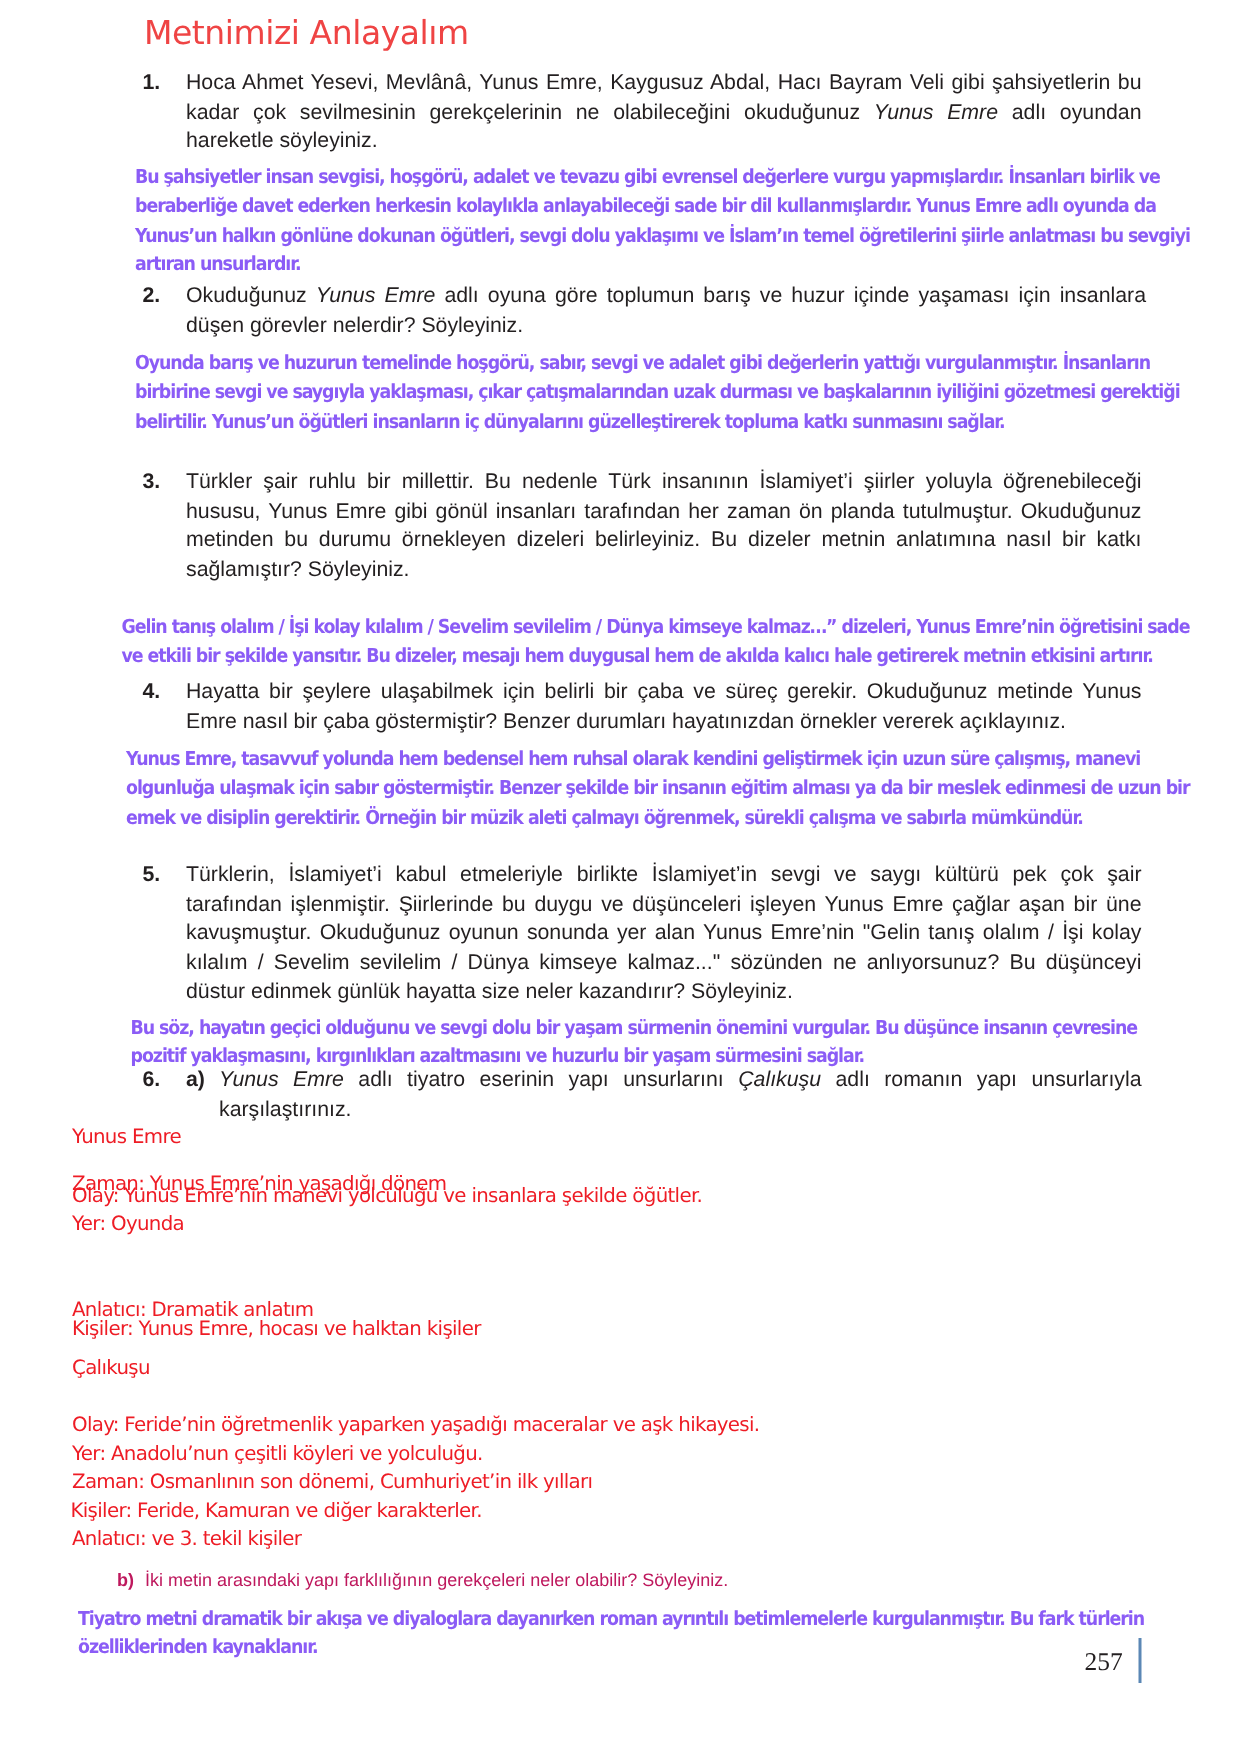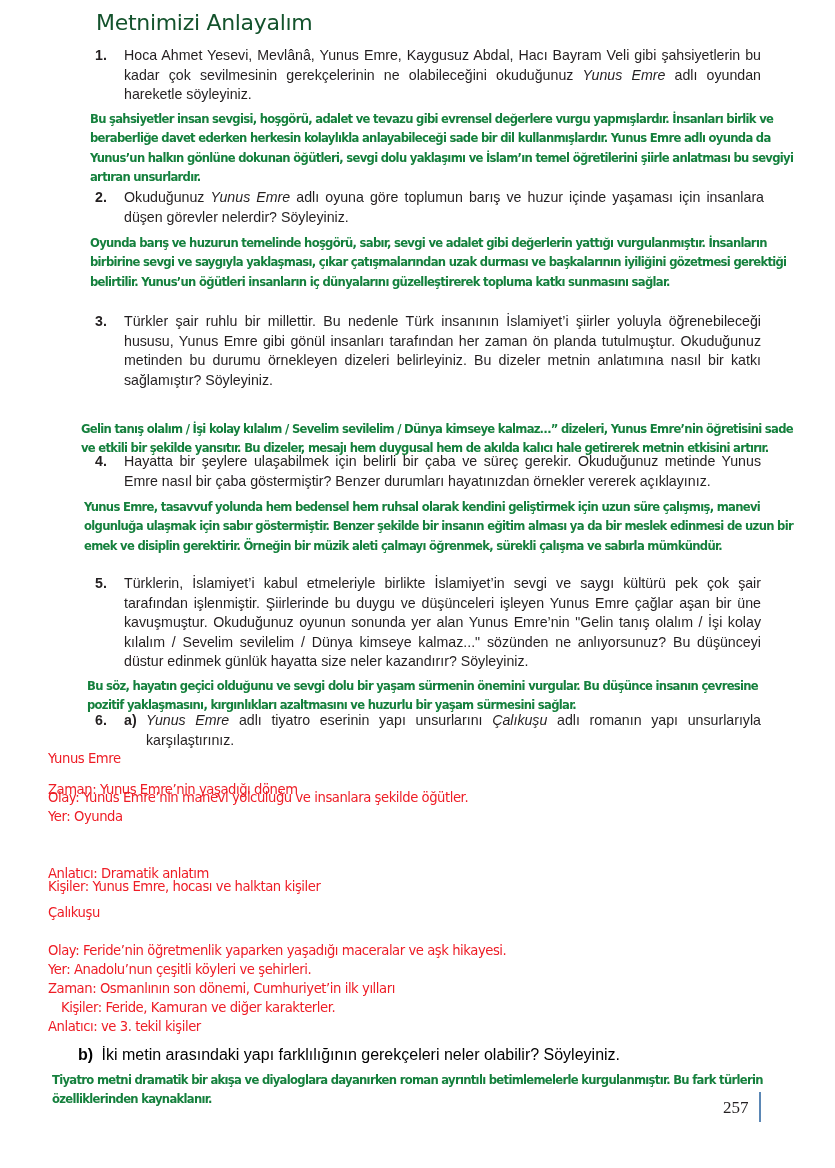--- a/index.html
+++ b/index.html
@@ -1,32 +1,32 @@
 <!DOCTYPE html>
 <html><head>
 <meta charset="utf-8">
 <style>
   html, body { margin: 0; padding: 0; background: #ffffff; }
   body { width: 835px; height: 1168px; position: relative; overflow: hidden;
          font-family: "Liberation Sans", sans-serif; color: #231f20; }
   .title { position: absolute; left: 96px; top: 10px; font-family: "DejaVu Sans", sans-serif;
-           font-size: 22px; color: #14532d; letter-spacing: -0.3px; }
+           font-size: 22px; color: #ef4444; letter-spacing: -0.3px; }
   .q { position: absolute; font-family: "Liberation Sans", sans-serif; font-size: 14.2px;
        line-height: 19.5px; color: #231f20; text-align: justify; }
   .q .num { position: absolute; left: -29px; top: 0; font-weight: bold; }
   .q i { font-style: italic; }
   .ans { position: absolute; font-family: "DejaVu Sans", sans-serif; font-size: 13.1px;
-         line-height: 19.4px; color: #15803d; letter-spacing: -0.45px; font-stretch: condensed; }
+         line-height: 19.4px; color: #8b5cf6; letter-spacing: -0.45px; font-stretch: condensed; }
   .ans.bold { font-weight: bold; letter-spacing: -0.7px; font-size: 12.9px; }
   .plain { position: absolute; font-family: "DejaVu Sans", sans-serif; font-size: 13.2px;
            line-height: 19.4px; color: #ee1c25; letter-spacing: -0.45px; }
   .pageno { position: absolute; left: 723px; top: 1098px; font-family: "Liberation Serif", serif;
             font-size: 17px; color: #231f20; text-align: center; }
   .rule { position: absolute; left: 759px; top: 1092px; width: 2px; height: 30px; background: #5b87b5; }
-  .sub { position: absolute; left: 78px; font-family: "Liberation Sans", sans-serif; font-size: 16px; color:#000000; }
+  .sub { position: absolute; left: 78px; font-family: "Liberation Sans", sans-serif; font-size: 12px; color:#be185d; }
 </style>
 </head>
 <body>
 
 <div class="title">Metnimizi Anlayalım</div>
 
 <div class="q" style="left:124px; top:46px; width:637px;">
   <span class="num">1.</span>
   <span>Hoca Ahmet Yesevi, Mevlânâ, Yunus Emre, Kaygusuz Abdal, Hacı Bayram Veli gibi şahsiyetlerin bu kadar çok sevilmesinin gerekçelerinin ne olabileceğini okuduğunuz </span><i>Yunus Emre</i><span> adlı oyundan hareketle söyleyiniz.</span>
 </div>
@@ -35,21 +35,21 @@
 <div class="q" style="left:124px; top:188px; width:640px;">
   <span class="num">2.</span>
   <span>Okuduğunuz </span><i>Yunus Emre</i><span> adlı oyuna göre toplumun barış ve huzur içinde yaşaması için insanlara düşen görevler nelerdir? Söyleyiniz.</span>
 </div>
 <div class="ans bold" style="left:90px; top:233px; width:722px;">Oyunda barış ve huzurun temelinde hoşgörü, sabır, sevgi ve adalet gibi değerlerin yattığı vurgulanmıştır. İnsanların birbirine sevgi ve saygıyla yaklaşması, çıkar çatışmalarından uzak durması ve başkalarının iyiliğini gözetmesi gerektiği belirtilir. Yunus’un öğütleri insanların iç dünyalarını güzelleştirerek topluma katkı sunmasını sağlar.</div>
 
 <div class="q" style="left:124px; top:312px; width:637px;">
   <span class="num">3.</span>
   <span>Türkler şair ruhlu bir millettir. Bu nedenle Türk insanının İslamiyet’i şiirler yoluyla öğrenebileceği hususu, Yunus Emre gibi gönül insanları tarafından her zaman ön planda tutulmuştur. Okuduğunuz metinden bu durumu örnekleyen dizeleri belirleyiniz. Bu dizeler metnin anlatımına nasıl bir katkı sağlamıştır? Söyleyiniz.</span>
 </div>
-<div class="ans bold" style="left:81px; top:419px; width:722px;">Gelin tanış olalım / İşi kolay kılalım / Sevelim sevilelim / Dünya kimseye kalmaz…” dizeleri, Yunus Emre’nin öğretisini sade ve etkili bir şekilde yansıtır. Bu dizeler, mesajı hem duygusal hem de akılda kalıcı hale getirerek metnin etkisini artırır.</div>
+<div class="ans bold" style="left:81px; top:409px; width:722px;">Gelin tanış olalım / İşi kolay kılalım / Sevelim sevilelim / Dünya kimseye kalmaz…” dizeleri, Yunus Emre’nin öğretisini sade ve etkili bir şekilde yansıtır. Bu dizeler, mesajı hem duygusal hem de akılda kalıcı hale getirerek metnin etkisini artırır.</div>
 
 <div class="q" style="left:124px; top:452px; width:637px;">
   <span class="num">4.</span>
   <span>Hayatta bir şeylere ulaşabilmek için belirli bir çaba ve süreç gerekir. Okuduğunuz metinde Yunus Emre nasıl bir çaba göstermiştir? Benzer durumları hayatınızdan örnekler vererek açıklayınız.</span>
 </div>
 <div class="ans bold" style="left:84px; top:497px; width:730px;">Yunus Emre, tasavvuf yolunda hem bedensel hem ruhsal olarak kendini geliştirmek için uzun süre çalışmış, manevi olgunluğa ulaşmak için sabır göstermiştir. Benzer şekilde bir insanın eğitim alması ya da bir meslek edinmesi de uzun bir emek ve disiplin gerektirir. Örneğin bir müzik aleti çalmayı öğrenmek, sürekli çalışma ve sabırla mümkündür.</div>
 
 <div class="q" style="left:124px; top:574px; width:637px;">
   <span class="num">5.</span>
   <span>Türklerin, İslamiyet’i kabul etmeleriyle birlikte İslamiyet’in sevgi ve saygı kültürü pek çok şair tarafından işlenmiştir. Şiirlerinde bu duygu ve düşünceleri işleyen Yunus Emre çağlar aşan bir üne kavuşmuştur. Okuduğunuz oyunun sonunda yer alan Yunus Emre’nin "Gelin tanış olalım / İşi kolay kılalım / Sevelim sevilelim / Dünya kimseye kalmaz..." sözünden ne anlıyorsunuz? Bu düşünceyi düstur edinmek günlük hayatta size neler kazandırır? Söyleyiniz.</span>
@@ -64,23 +64,23 @@
 
 <div class="plain" style="left:48px; top:749px;">Yunus Emre</div>
 <div class="plain" style="left:48px; top:788px;">Olay: Yunus Emre’nin manevi yolculuğu ve insanlara şekilde öğütler.</div>
 <div class="plain" style="left:48px; top:807px;">Yer: Oyunda</div>
 <div class="plain" style="left:48px; top:780px;">Zaman: Yunus Emre’nin yaşadığı dönem</div>
 <div class="plain" style="left:48px; top:845px;margin-top:32px;">Kişiler: Yunus Emre, hocası ve halktan kişiler</div>
 <div class="plain" style="left:48px; top:864px;">Anlatıcı: Dramatik anlatım</div>
 
 <div class="plain" style="left:48px; top:903px;">Çalıkuşu</div>
 <div class="plain" style="left:48px; top:941px;">Olay: Feride’nin öğretmenlik yaparken yaşadığı maceralar ve aşk hikayesi.</div>
-<div class="plain" style="left:48px; top:960px;">Yer: Anadolu’nun çeşitli köyleri ve şehirleri.</div>
+<div class="plain" style="left:48px; top:960px;">Yer: Anadolu’nun çeşitli köyleri ve yolculuğu.</div>
 <div class="plain" style="left:48px; top:979px;">Zaman: Osmanlının son dönemi, Cumhuriyet’in ilk yılları</div>
-<div class="plain" style="left:61px; top:998px;">Kişiler: Feride, Kamuran ve diğer karakterler.</div>
+<div class="plain" style="left:47px; top:998px;">Kişiler: Feride, Kamuran ve diğer karakterler.</div>
 <div class="plain" style="left:48px; top:1017px;">Anlatıcı: ve 3. tekil kişiler</div>
 
 <div class="sub" style="top:1046px;">
   <b>b)</b>
   <span style="margin-left:4px;">İki metin arasındaki yapı farklılığının gerekçeleri neler olabilir? Söyleyiniz.</span>
 </div>
 <div class="ans bold" style="left:52px; top:1070px; width:720px;">Tiyatro metni dramatik bir akışa ve diyaloglara dayanırken roman ayrıntılı betimlemelerle kurgulanmıştır. Bu fark türlerin özelliklerinden kaynaklanır.</div>
 
 <div class="pageno">257</div>
 <div class="rule"></div>

